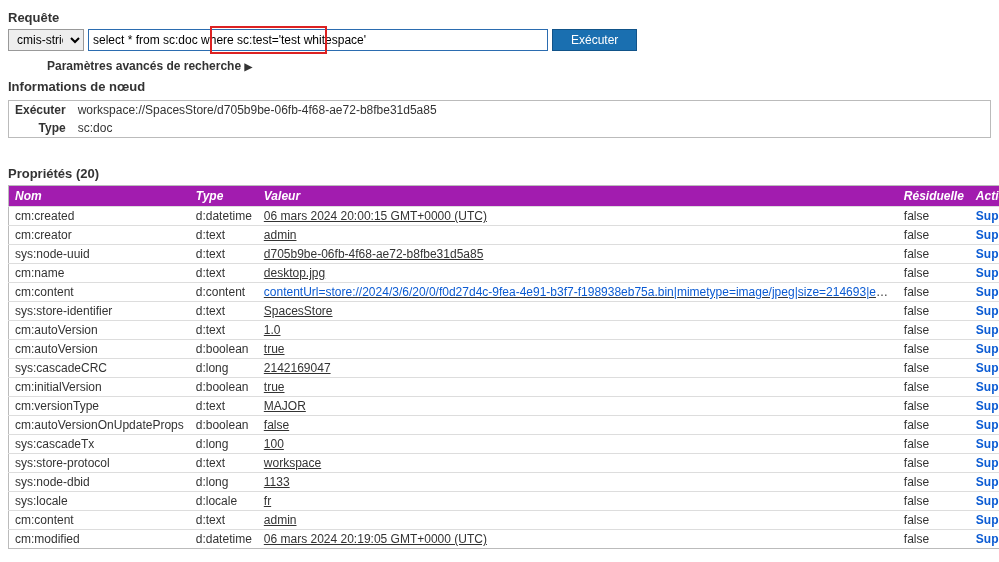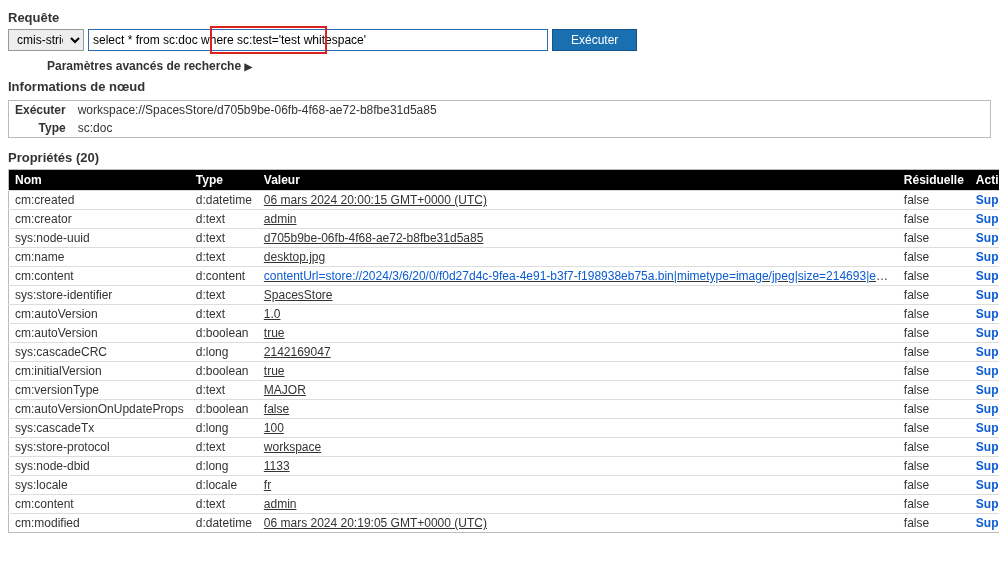--- a/index.html
+++ b/index.html
@@ -12,21 +12,21 @@
     .highlight-box { position: absolute; border: 2px solid #d22; pointer-events: none; }
     .query-wrap { position: relative; }
     .adv { font-weight: bold; font-size: 12px; cursor: pointer; user-select: none; margin-left: 39px; }
     .adv .tri { display: inline-block; font-size: 10px; }
     .node-info { border: 1px solid #bbb; margin-top: 6px; }
     .node-table { border-collapse: collapse; }
     .node-table td { padding: 2px 6px; vertical-align: top; font-size: 12px; }
     .node-table .lbl { text-align: right; font-weight: bold; white-space: nowrap; }
     a.link { color: #0b5bd3; text-decoration: none; }
     .prop-table { border-collapse: collapse; width: 100%; margin-top: 4px; border: 1px solid #bbb; }
-    .prop-table th { background: #000000; color: #fff; text-align: left; font-size: 12px; padding: 3px 6px; font-weight: bold; }
+    .prop-table th { background: #a21caf; color: #fff; text-align: left; font-size: 12px; padding: 3px 6px; font-weight: bold; font-style: italic; }
     .prop-table td { border-top: 1px solid #ddd; padding: 2px 6px; font-size: 12px; white-space: nowrap; }
     .prop-table td.val { white-space: nowrap; overflow: hidden; text-overflow: ellipsis; max-width: 640px; text-decoration: underline; }
     .action a { color: #0b5bd3; font-weight: bold; text-decoration: none; }
   </style>
 </head>
 <body>
 
 <div class="section-title">Requête</div>
 
 <div class="query-wrap">
@@ -54,21 +54,21 @@
       <td>workspace://SpacesStore/d705b9be-06fb-4f68-ae72-b8fbe31d5a85</td>
     </tr>
     <tr>
       <td class="lbl">Type</td>
       <td>sc:doc</td>
     </tr>
   </tbody>
     </table>
 </div>
 
-<div class="section-title" style="margin-top:12px">Propriétés (20)</div>
+<div class="section-title" style="margin-top:28px">Propriétés (20)</div>
 <table class="prop-table">
   <thead>
     <tr>
       <th style="width:140px">Nom</th>
       <th style="width:60px">Type</th>
       <th>Valeur</th>
       <th style="width:60px">Résiduelle</th>
       <th style="width:60px">Actions</th>
     </tr>
   </thead>

